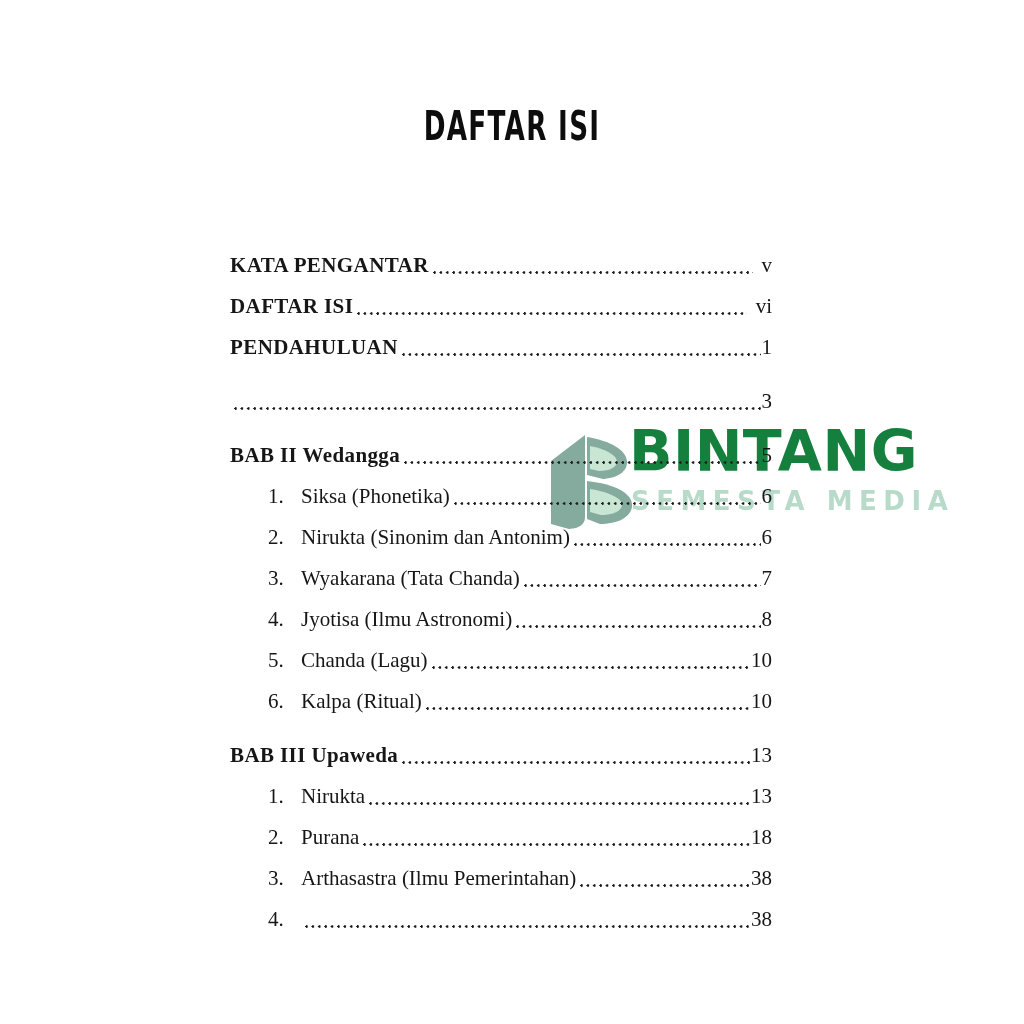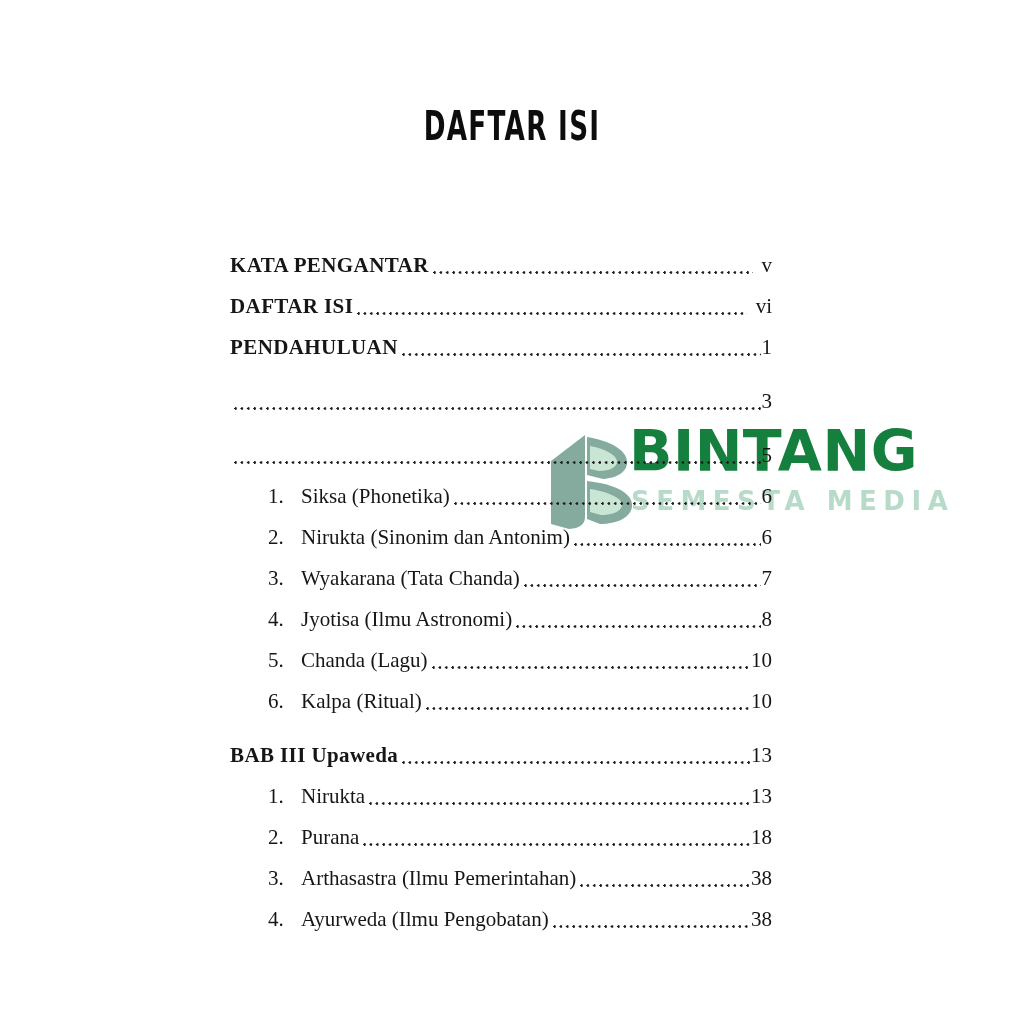--- a/index.html
+++ b/index.html
@@ -131,20 +131,21 @@
     <span class="dots"></span>
     <span class="pg">1</span>
   </div>
 
   <div class="row gap">
     <span class="dots"></span>
     <span class="pg">3</span>
   </div>
 
   <div class="row gap">
+    <span class="lbl bold">BAB II Wedangga</span>
     <span class="dots"></span>
     <span class="pg">5</span>
   </div>
   <div class="row item">
     <span class="num">1.</span>
     <span class="lbl">Siksa (Phonetika)</span>
     <span class="dots"></span>
     <span class="pg">6</span>
   </div>
   <div class="row item">
@@ -196,18 +197,17 @@
     <span class="pg">18</span>
   </div>
   <div class="row item">
     <span class="num">3.</span>
     <span class="lbl">Arthasastra (Ilmu Pemerintahan)</span>
     <span class="dots"></span>
     <span class="pg">38</span>
   </div>
   <div class="row item">
     <span class="num">4.</span>
-    <span class="lbl">Ayurweda (Ilmu Pengobatan)</span>
     <span class="dots"></span>
     <span class="pg">38</span>
   </div>
 
 </div>
 
 </body></html>

